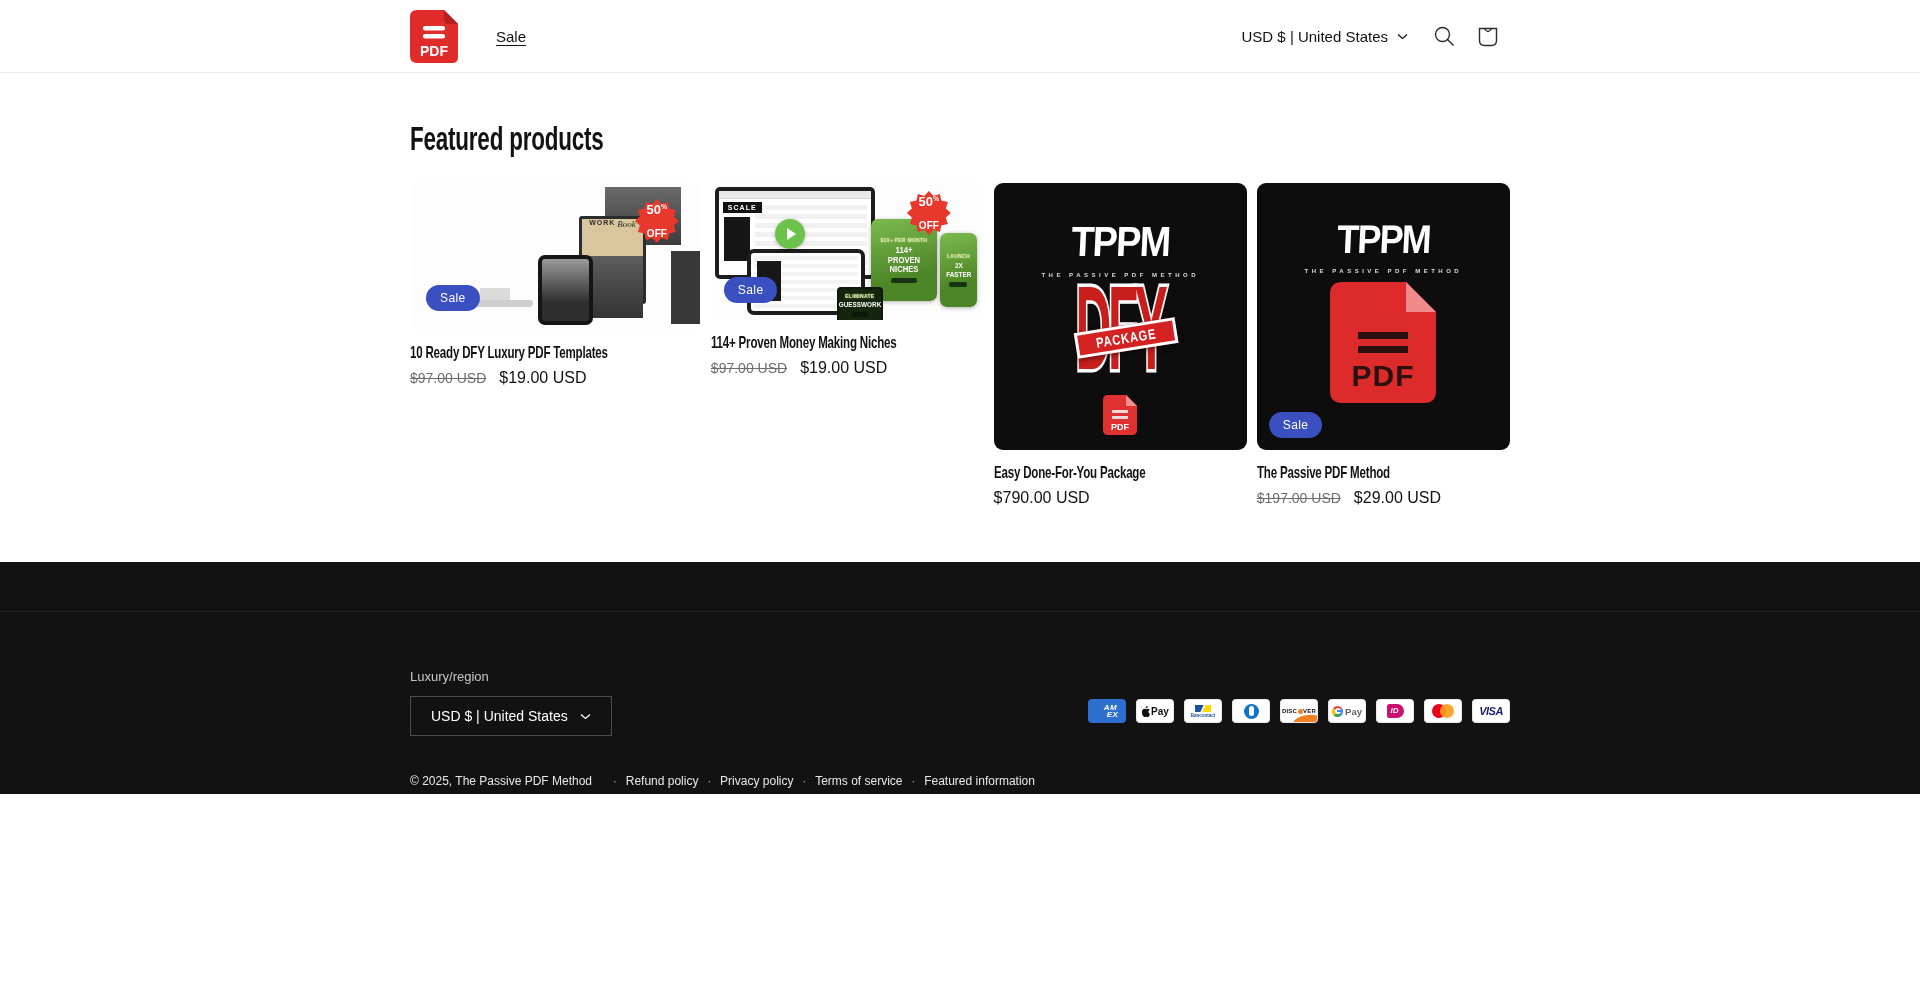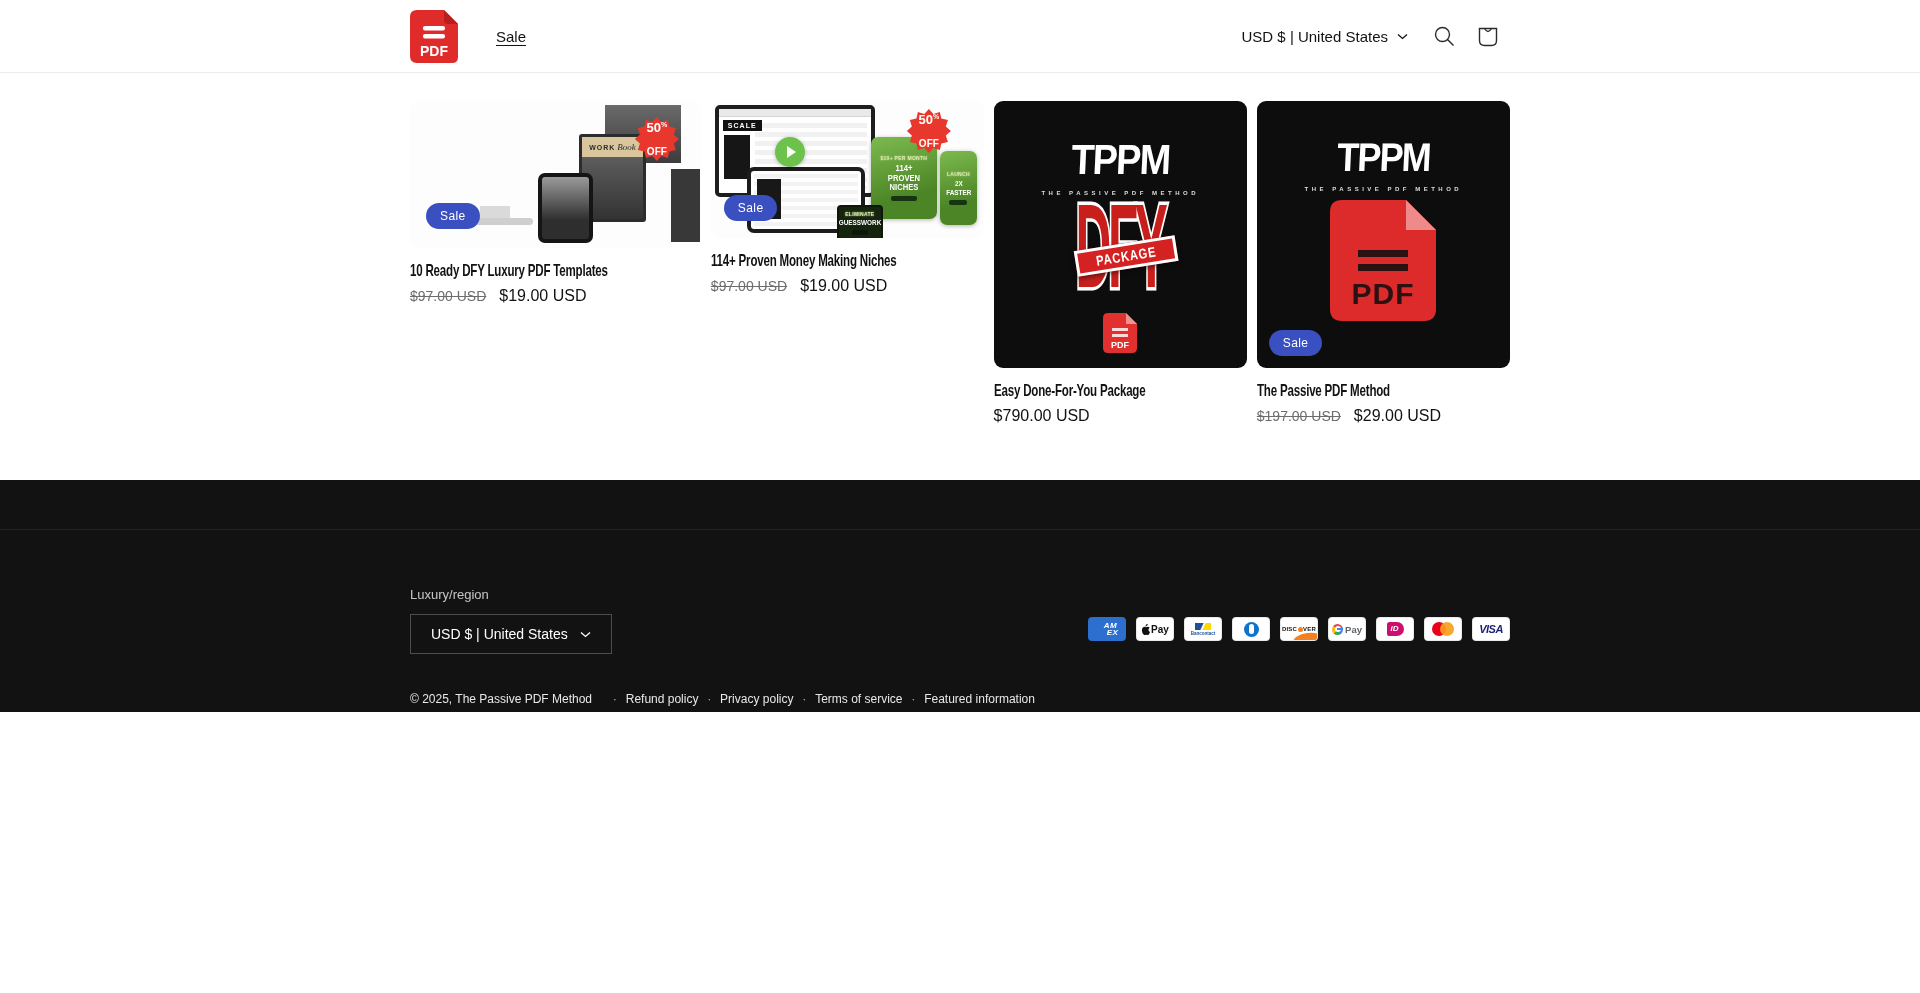--- a/index.html
+++ b/index.html
@@ -47,21 +47,21 @@
   .m1-cover { position:absolute; right:20px; top:4px; width:76px; height:58px; background:linear-gradient(#6a6a6a,#3c3c3c); }
   .m1-monitor { position:absolute; left:7px; top:9px; width:158px; height:96px; background:#232323; border-radius:5px; padding:6px; }
   .m1-screen { width:100%; height:100%; background:linear-gradient(105deg,#416f1f,#62a434 55%,#6fb03c); display:flex; flex-direction:column; align-items:center; justify-content:center; gap:5px; }
   .m1-headline { color:#fff; font-size:13px; transform:scaleX(.72); letter-spacing:.5px; white-space:nowrap; font-weight:bold; }
   .m1-pill { background:#191919; color:#e8e8e8; font-size:6px; letter-spacing:1.5px; padding:3px 9px; border-radius:7px; }
   .m1-stand { position:absolute; left:70px; top:105px; width:30px; height:12px; background:#dadada; }
   .m1-base { position:absolute; left:47px; top:117px; width:76px; height:7px; background:#cfcfcf; border-radius:4px; }
   .m1-phone { position:absolute; left:128px; top:72px; width:55px; height:70px; background:#151515; border-radius:7px; padding:4px; }
   .m1-phone-in { width:100%; height:100%; background:linear-gradient(#9a9a9a,#2e2e2e 70%); border-radius:3px; }
   .m1-tab { position:absolute; left:169px; top:33px; width:67px; height:88px; background:#2c2c2c; border-radius:3px; padding:3px; }
-  .m1-tab-band { background:#d9c69d; height:20px; display:flex; align-items:center; justify-content:center; gap:2px; }
+  .m1-tab-band { background:#d9c69d; height:37px; display:flex; align-items:flex-start; justify-content:center; gap:2px; }
   .m1-wb1 { font-size:7px; letter-spacing:1px; color:#2a2a2a; font-weight:bold; }
   .m1-wb2 { font-size:9px; color:#2a2a2a; font-family:"Liberation Serif","DejaVu Serif",serif; font-style:italic; }
   .m1-tab-photo { height:62px; background:linear-gradient(#5d5d5d,#333); }
   .m1-cover2 { position:absolute; right:1px; top:68px; width:29px; height:73px; background:#383838; }
 
   
   .m2-browser { position:absolute; left:4px; top:4px; width:160px; height:92px; background:#fff; border:4px solid #1d1d1d; border-radius:5px; overflow:hidden; }
   .m2-bar { height:8px; background:#e9e9e9; border-bottom:1px solid #d5d5d5; }
   .m2-scale { position:absolute; left:4px; top:11px; background:#111; color:#fff; font-size:7px; font-weight:bold; letter-spacing:1px; padding:2px 5px; }
   .m2-rows { position:absolute; left:36px; top:14px; right:4px; bottom:4px;
@@ -163,20 +163,21 @@
           <path d="M4.5 5.5 H21.5 V17.5 Q21.5 22.5 16.5 22.5 H9.5 Q4.5 22.5 4.5 17.5 Z" fill="none" stroke="#2b2b2b" stroke-width="1.4"></path>
           <path d="M9.5 5.5 Q13 11.5 16.5 5.5" fill="none" stroke="#2b2b2b" stroke-width="1.4"></path>
         </svg>
       </button>
     </div>
   </div>
 </header>
 
 <main>
   <div class="page-width">
+    <h2 class="section-title"><span class="cond">Featured products</span></h2>
 
     <div class="product-grid">
 
       <div class="card">
         <div class="card-media media-1">
           <div class="m1-cover"></div>
           <div class="m1-tab">
             <div class="m1-tab-band">
               <span class="m1-wb1">WORK</span>
               <span class="m1-wb2">Book</span>

